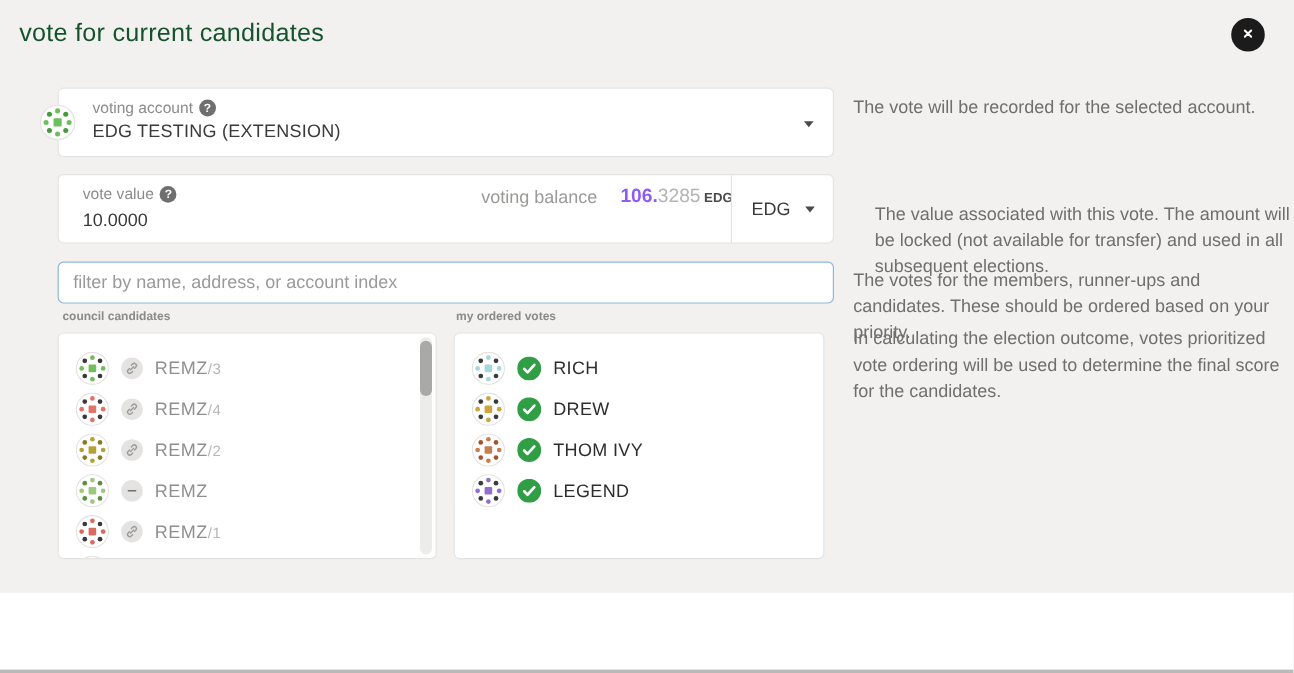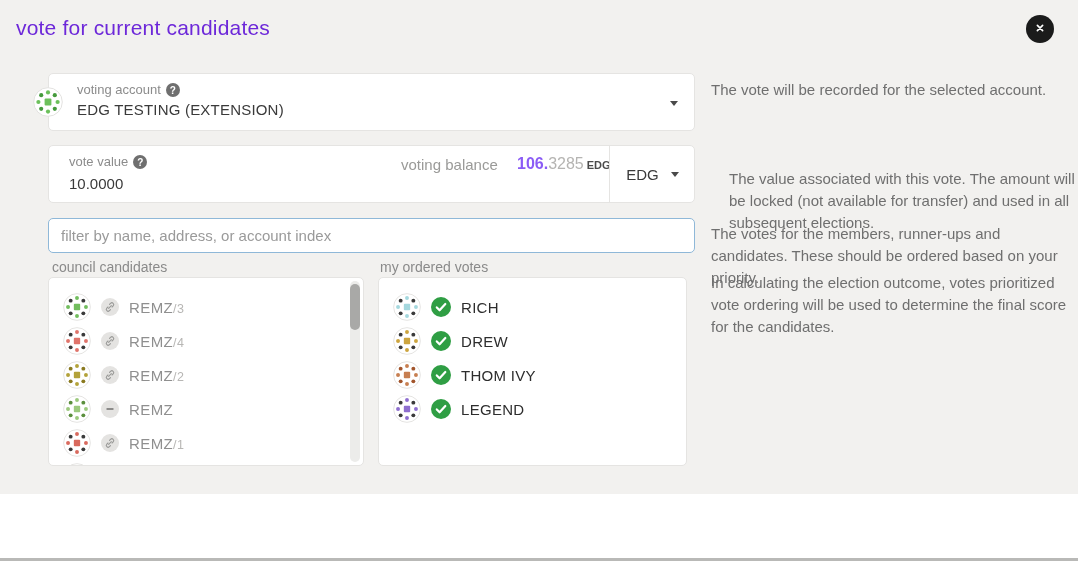--- a/index.html
+++ b/index.html
@@ -4,21 +4,21 @@
 <style>
   * { margin:0; padding:0; box-sizing:border-box; }
   html,body { width:1078px; height:561px; }
   body {
     position:relative; overflow:hidden;
     background:#f2f1ef;
     font-family:"Liberation Sans", sans-serif;
     color:#3d3d3d;
   }
   
-  .dlg-title { position:absolute; left:16px; top:16px; font-size:21px; font-weight:400; color:#6d28d9; letter-spacing:.2px; }
+  .dlg-title { position:absolute; left:16px; top:16px; font-size:21px; font-weight:400; color:#14532d; letter-spacing:.2px; }
   .close-btn { position:absolute; left:1026px; top:15px; width:28px; height:28px; border-radius:50%;
     background:var(--black,#1b1b1b); border:none; display:flex; align-items:center; justify-content:center; cursor:pointer; }
   
   .card { position:absolute; left:48px; width:647px; height:58px; background:#fff;
     border:1px solid #e5e4e2; border-radius:5px; }
   .account-card { top:73px; }
   .value-card { top:145px; }
   .card-label { position:absolute; top:8px; font-size:13px; color:#8c8c8c; display:flex; align-items:flex-end; gap:5px; }
   .help-icon { width:14px; height:14px; border-radius:50%; background:#6f6f6f; color:#fff; font-size:10px; font-weight:bold;
     display:inline-flex; align-items:center; justify-content:center; }
@@ -39,21 +39,21 @@
   .balance .unit { font-size:11px; color:#4a4a4a; margin-left:3px; font-weight:600; }
   .vc-divider { position:absolute; left:560px; top:0; width:1px; height:100%; background:#e5e4e2; }
   .currency-select { position:absolute; left:561px; top:0; width:85px; height:100%;
     display:flex; align-items:center; justify-content:center; gap:12px; font-size:15px; color:#3a3a3a; cursor:pointer; }
   
   .filter-input { position:absolute; left:48px; top:218px; width:647px; height:35px;
     border:1px solid var(--filter-border,#8fb8d8); border-radius:5px; background:#fff;
     padding:0 12px; font-size:15px; color:#333; outline:none; font-family:"Liberation Sans", sans-serif; }
   .filter-input::placeholder { color:#9a9a9a; }
   
-  .list-label { position:absolute; top:259px; font-size:14px; color:#8a8a8a; }
+  .list-label { position:absolute; top:259px; font-size:10px; color:#8a8a8a;font-weight:bold; }
   .label-council { left:52px; }
   .label-votes { left:380px; }
   .list { position:absolute; top:277px; height:189px; background:#fff; border:1px solid #e5e4e2;
     border-radius:5px; overflow:hidden; padding:12px 0 0 14px; }
   .council-list { left:48px; width:316px; }
   .votes-list { left:378px; width:309px; }
   .row { display:flex; align-items:center; height:34px; gap:10px; cursor:pointer; }
   .identicon { width:28px; height:28px; flex:none; }
   .badge-gray { width:18px; height:18px; border-radius:50%; background:#e4e3e1; flex:none;
     display:flex; align-items:center; justify-content:center; }

